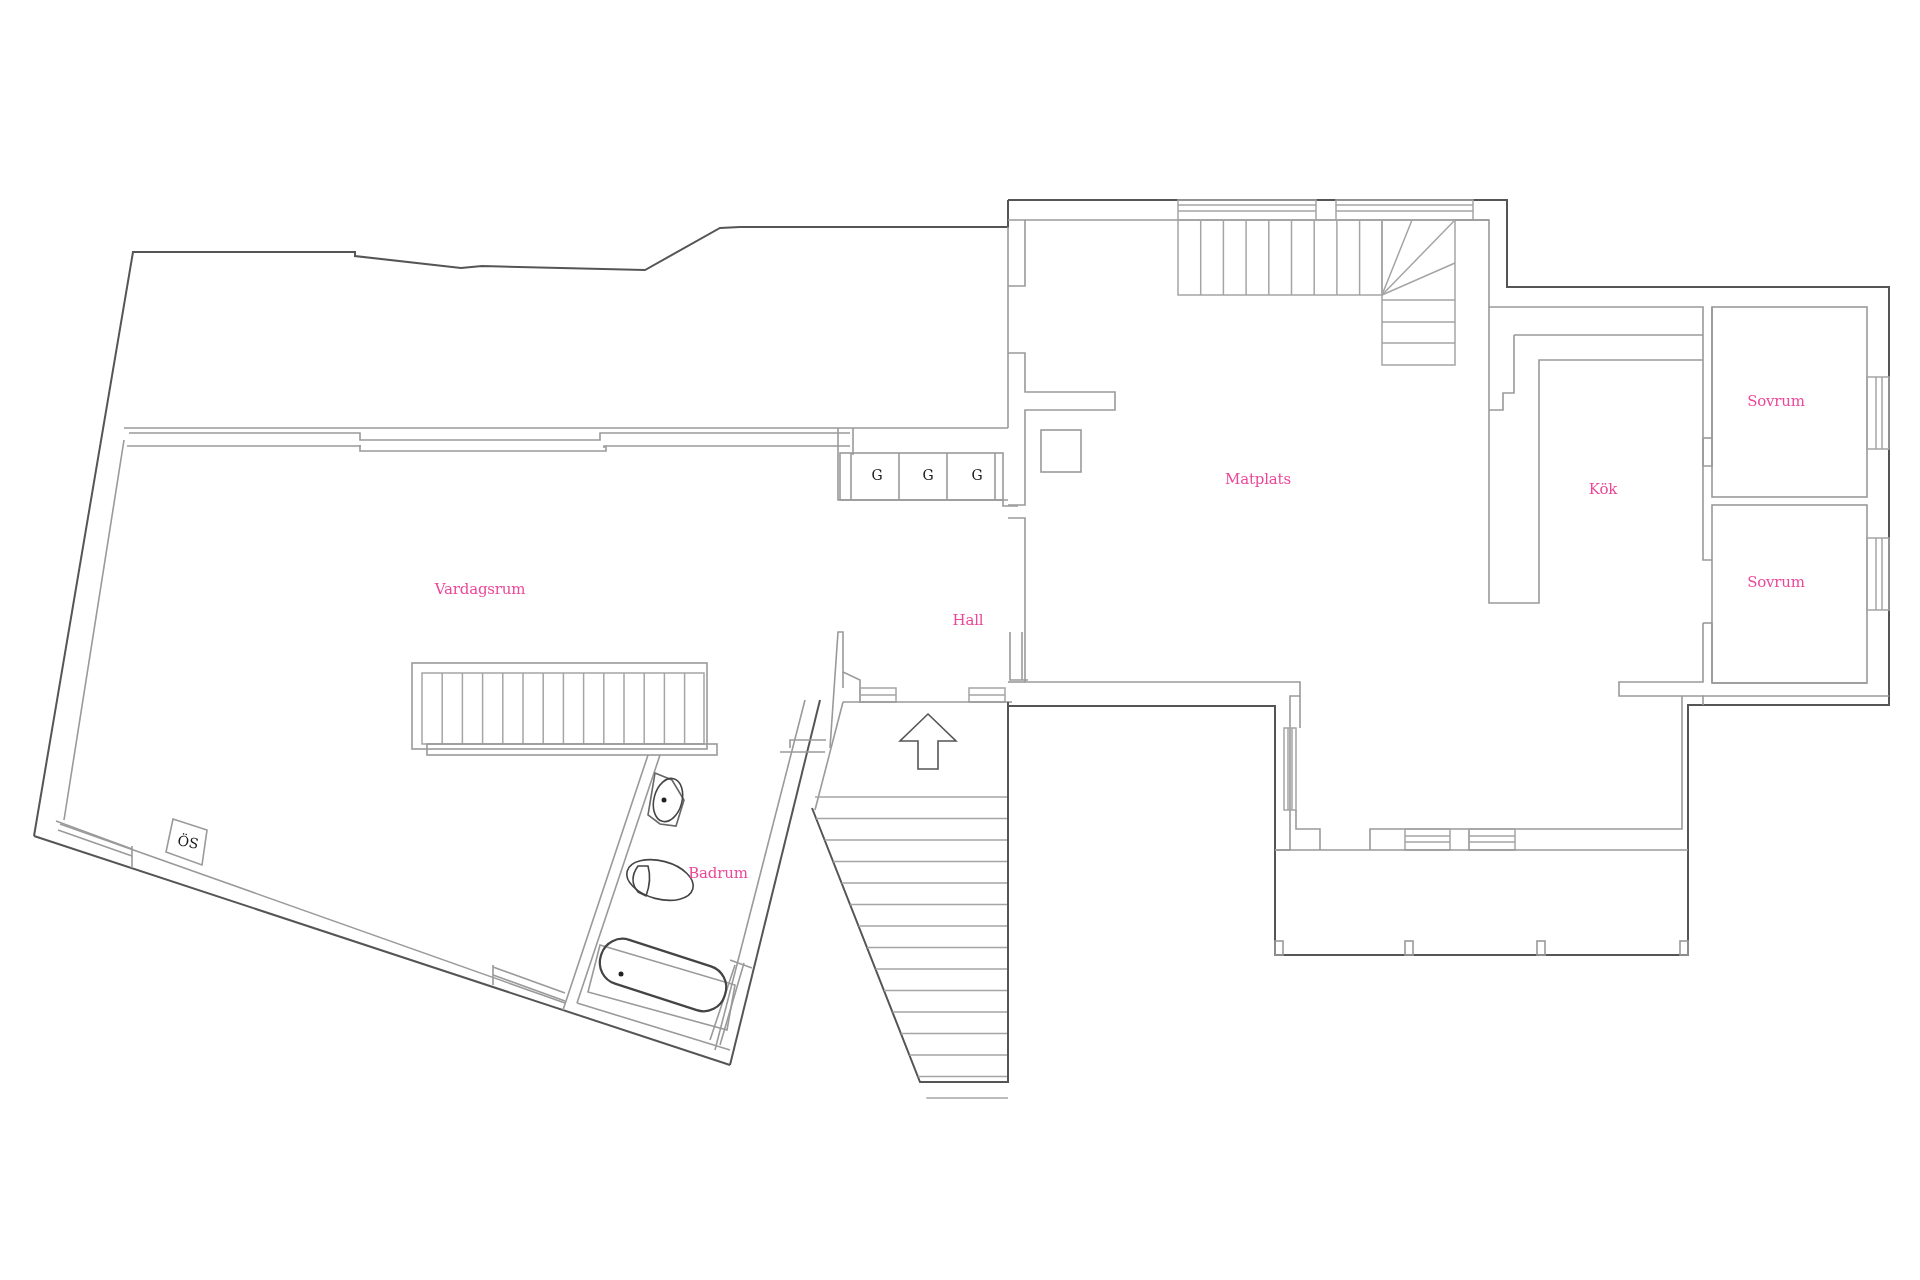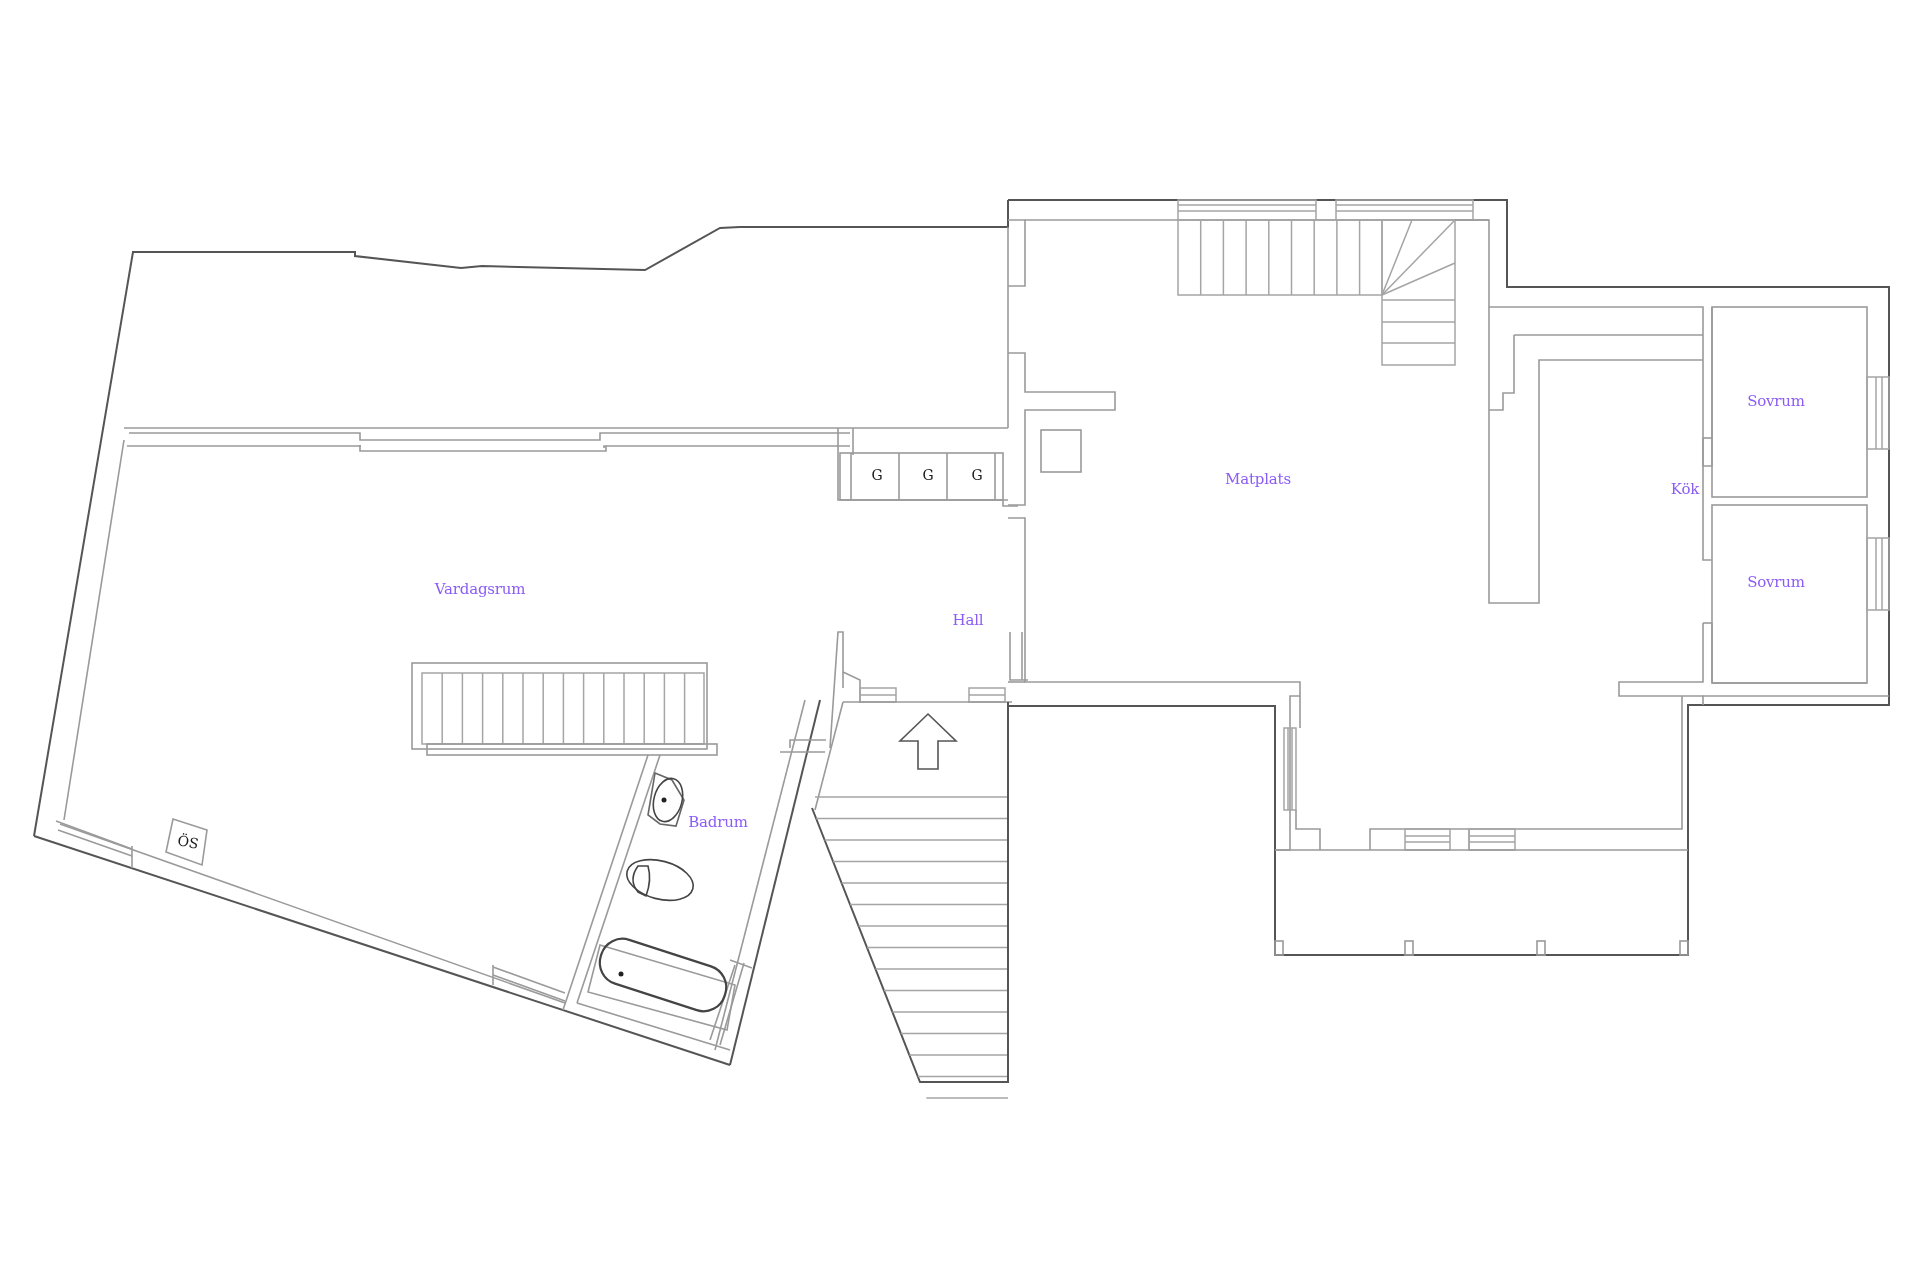--- a/index.html
+++ b/index.html
@@ -2,21 +2,21 @@
 <html><head>
 <meta charset="utf-8">
 <style>
   html, body { margin:0; padding:0; background:#ffffff; }
   body { width:1920px; height:1280px; position:relative; overflow:hidden; }
   #plan { position:absolute; left:0; top:0; width:1920px; height:1280px; }
   .w  { fill:none; stroke:#9a9a9a; stroke-width:1.6; }
   .wo { fill:none; stroke:#555555; stroke-width:2; }
   .st { fill:none; stroke:#a5a5a5; stroke-width:1.5; }
   .fx { fill:none; stroke:#444; stroke-width:1.6; }
-  .lbl { position:absolute; font-family:"DejaVu Serif", serif; font-size:15px; color:#8b5cf6; white-space:nowrap; transform:translate(-50%,-50%); letter-spacing:-0.2px; }
+  .lbl { position:absolute; font-family:"DejaVu Serif", serif; font-size:15px; color:#ec4899; white-space:nowrap; transform:translate(-50%,-50%); letter-spacing:-0.2px; }
   .g  { position:absolute; font-family:"DejaVu Serif", serif; font-size:14px; color:#1a1a1a; transform:translate(-50%,-50%); }
 </style>
 </head>
 <body>
 
 <svg id="plan" viewBox="0 0 1920 1280" xmlns="http://www.w3.org/2000/svg">
 
   <g>
     <polyline class="wo" points="133,252 132,252 355,252 355,256 461,268 482,266 645,270 720,228 740,227 1008,227 1008,200"></polyline>
     <line class="wo" x1="133" y1="252" x2="34" y2="836"></line>
@@ -237,21 +237,21 @@
     <rect class="w" x="1405" y="941" width="8" height="14"></rect>
     <rect class="w" x="1537" y="941" width="8" height="14"></rect>
     <rect class="w" x="1680" y="941" width="8" height="14"></rect>
   </g>
 </svg>
 
 <div id="labels">
   <div class="lbl" style="left:480px;top:589px">Vardagsrum</div>
   <div class="lbl" style="left:968px;top:620px">Hall</div>
   <div class="lbl" style="left:1258px;top:479px">Matplats</div>
-  <div class="lbl" style="left:1685px;top:489px">Kök</div>
+  <div class="lbl" style="left:1603px;top:489px">Kök</div>
   <div class="lbl" style="left:1776px;top:401px">Sovrum</div>
   <div class="lbl" style="left:1776px;top:582px">Sovrum</div>
-  <div class="lbl" style="left:718px;top:822px">Badrum</div>
+  <div class="lbl" style="left:718px;top:873px">Badrum</div>
   <div class="g" style="left:877px;top:475px">G</div>
   <div class="g" style="left:928px;top:475px">G</div>
   <div class="g" style="left:977px;top:475px">G</div>
   <div class="g" style="left:188px;top:842px;transform:translate(-50%,-50%) rotate(12deg)">ÖS</div>
 </div>
 
 </body></html>

